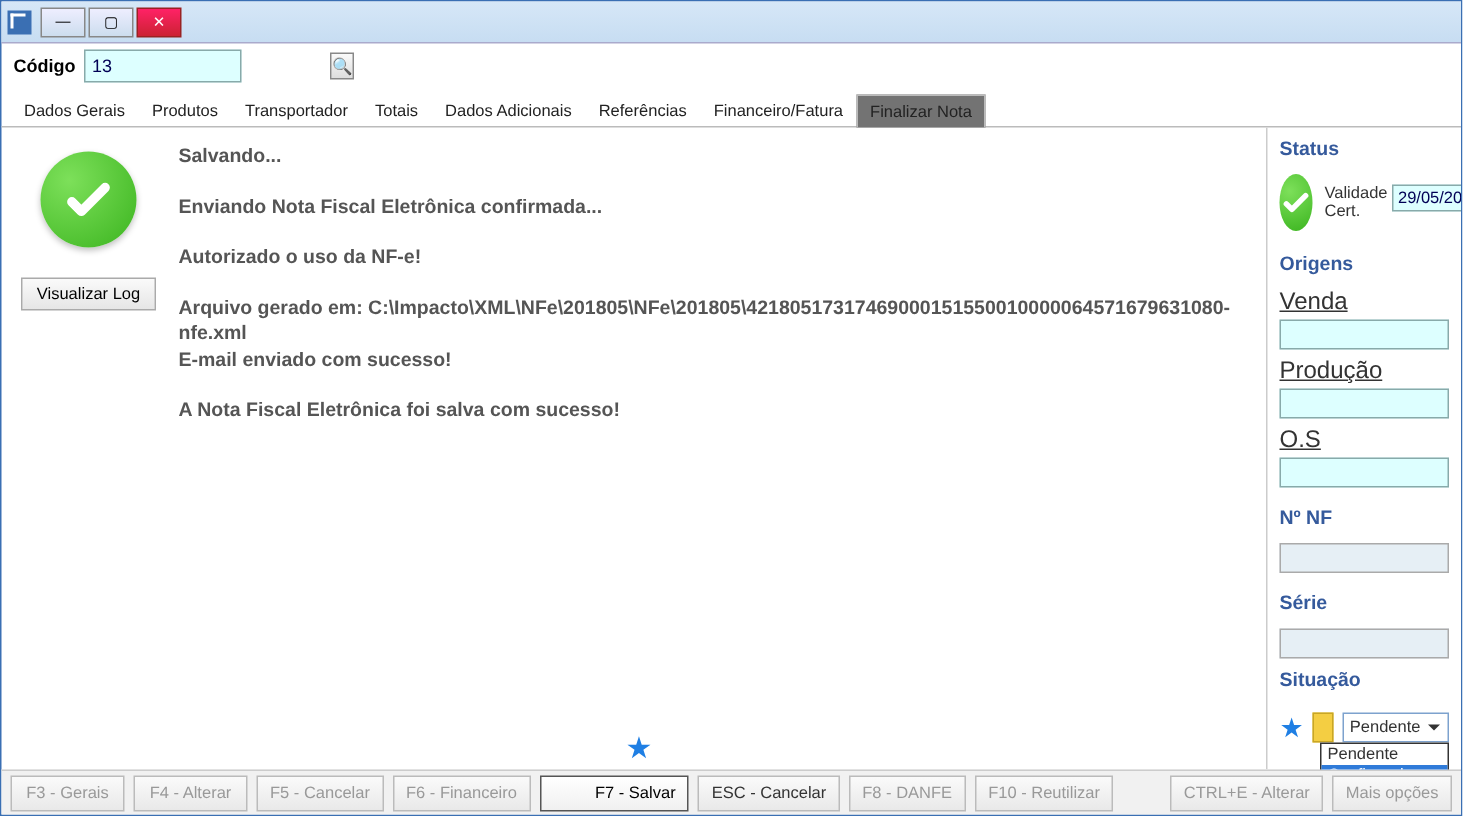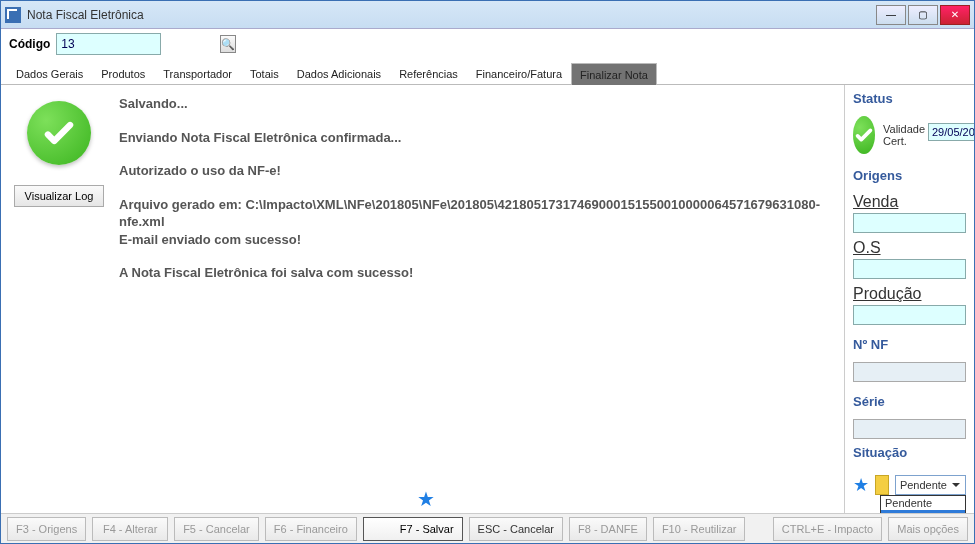--- a/index.html
+++ b/index.html
@@ -68,21 +68,20 @@
 .fbtn{ font-size:11px; padding:5px 8px; min-width:76px; border:1px solid #bbb; background:linear-gradient(#fafafa,#e9e9e9); color:#333; }
 .fbtn.disabled{ color:#999; }
 .fbtn.primary{ border-color:#555; color:#000; background:linear-gradient(#fff,#f0f0f0);padding-left:36px;}
 </style>
 </head>
 <body>
 
 <div class="window">
   <div class="titlebar">
     <div class="title-icon"></div>
-    <div class="title-text">Nota Fiscal Eletrônica</div>
     <div class="win-controls">
       <div class="win-btn">—</div>
       <div class="win-btn">▢</div>
       <div class="win-btn win-close">✕</div>
     </div>
   </div>
 
   <div class="toprow">
     <span class="toprow-label">Código</span>
     <div class="code-input-wrap">
@@ -138,28 +137,28 @@
 
       <div class="sb-header" style="margin-top:8px">Origens</div>
       <div class="sb-group">
         <span class="sb-label">Venda</span>
         <div class="sb-field-row">
           <input style="flex: 1 1 0%; border: none; background: transparent; outline: none; font-size: 11px; padding: 0px 3px;">
 
         </div>
       </div>
       <div class="sb-group">
-        <span class="sb-label">O.S</span>
+        <span class="sb-label">Produção</span>
         <div class="sb-field-row">
           <input style="flex: 1 1 0%; border: none; background: transparent; outline: none; font-size: 11px; padding: 0px 3px;">
 
         </div>
       </div>
       <div class="sb-group">
-        <span class="sb-label">Produção</span>
+        <span class="sb-label">O.S</span>
         <div class="sb-field-row">
           <input style="flex: 1 1 0%; border: none; background: transparent; outline: none; font-size: 11px; padding: 0px 3px;">
 
         </div>
       </div>
 
       <div class="sb-header" style="margin-top:6px">Nº NF</div>
       <div class="sb-field-ro"></div>
 
       <div class="sb-header" style="margin-top:6px">Série</div>
@@ -176,25 +175,25 @@
               <div class="sel">Confirmada</div>
             </div>
         </div>
       </div>
     </div>
   </div>
 
   <span class="bottom-star">★</span>
 
   <div class="footer">
-    <button class="fbtn disabled">F3 - Origens</button>
+    <button class="fbtn disabled">F3 - Gerais</button>
     <button class="fbtn disabled">F4 - Alterar</button>
     <button class="fbtn disabled">F5 - Cancelar</button>
     <button class="fbtn disabled">F6 - Financeiro</button>
     <button class="fbtn primary">F7 - Salvar</button>
     <button class="fbtn">ESC - Cancelar</button>
     <button class="fbtn disabled">F8 - DANFE</button>
     <button class="fbtn disabled">F10 - Reutilizar</button>
     <div class="spacer"></div>
-    <button class="fbtn disabled">CTRL+E - Impacto</button>
+    <button class="fbtn disabled">CTRL+E - Alterar</button>
     <button class="fbtn disabled">Mais opções</button>
   </div>
 </div>
 
 </body></html>

